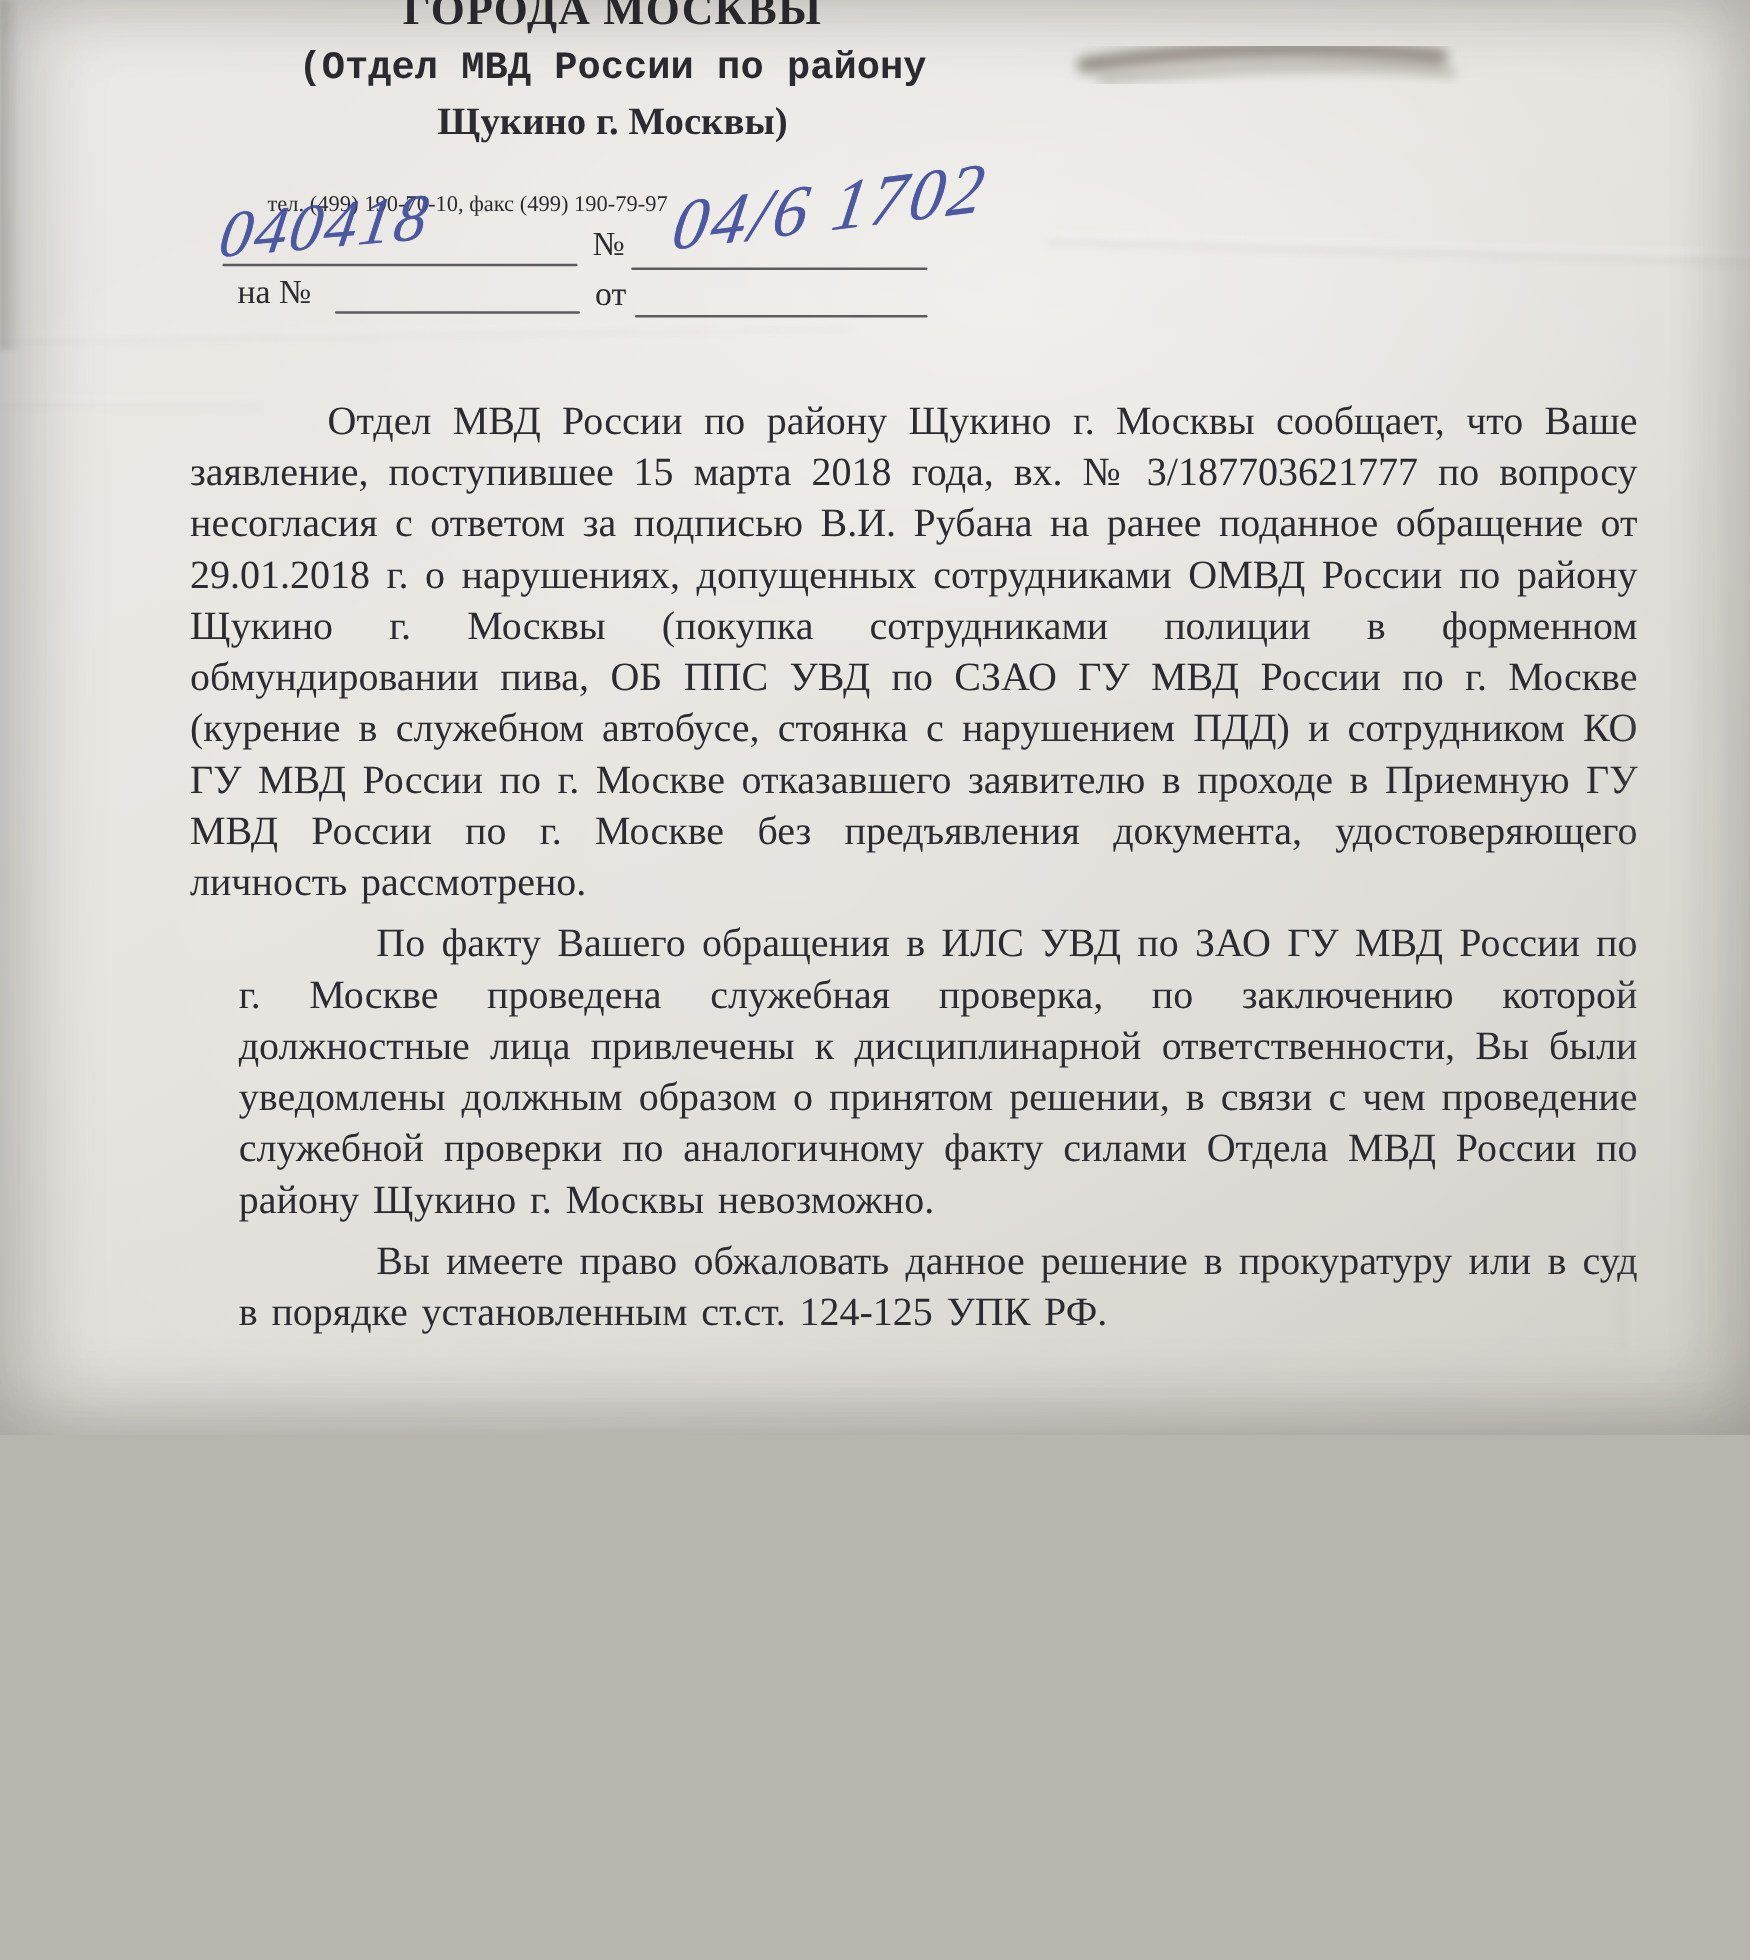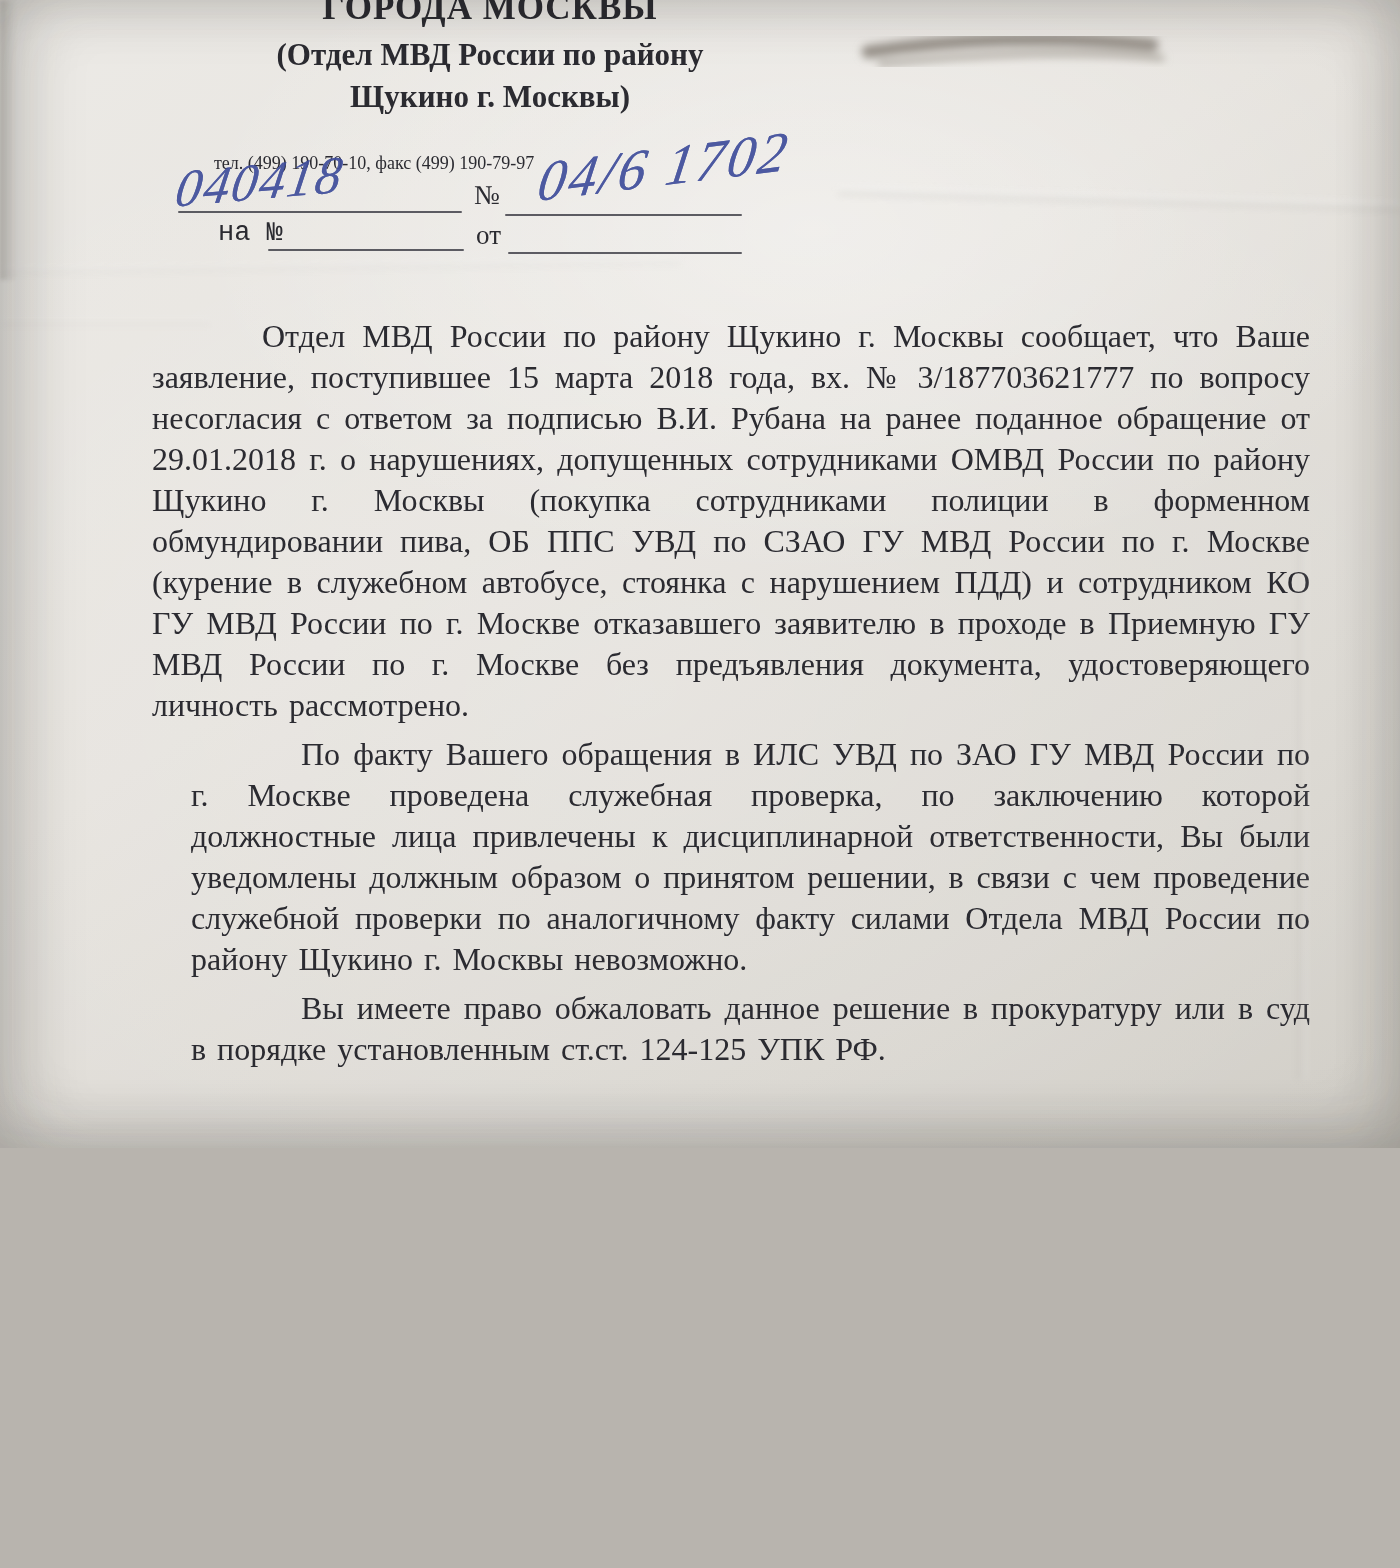--- a/index.html
+++ b/index.html
@@ -25,33 +25,33 @@
     box-shadow:
       inset 0 0 70px rgba(40,38,34,.14),
       inset 34px 0 60px rgba(40,38,34,.10),
       inset -26px 0 50px rgba(40,38,34,.07),
       inset 0 -30px 60px rgba(40,38,34,.08);
   }
   .abs{position:absolute;}
   
   .letterhead{left:210px;top:-16px;width:560px;text-align:center;font-weight:700;line-height:1.36;}
   .lh1{font-size:35px;letter-spacing:1px;}
-  .lh2{font-size:31px;margin-top:2px;}
+  .lh2{font-size:31px;margin-top:2px;font-family:Liberation Mono, monospace;}
   .lh3{font-size:31px;}
   .address{left:188px;top:122px;font-size:25px;white-space:nowrap;}
   .phone{left:214px;top:153px;font-size:18px;white-space:nowrap;}
   
   .blank{position:absolute;height:2px;background:#42424a;opacity:.85;border-radius:1px;}
   .u1a{left:178px;top:211px;width:284px;}
   .u1b{left:505px;top:214px;width:237px;}
   .u2a{left:268px;top:249px;width:196px;}
   .u2b{left:508px;top:252px;width:234px;}
   .form-label{position:absolute;font-size:27px;}
   .no-label{left:474px;top:180px;}
-  .onno-label{left:218px;top:218px;font-family:Liberation Mono, monospace;}
+  .onno-label{left:190px;top:218px;}
   .from-label{left:476px;top:220px;}
   .handwriting{
     position:absolute;color:var(--pen-blue);
     font-style:italic;font-weight:400;white-space:nowrap;
     text-shadow:0 0 .6px rgba(63,77,155,.8);
   }
   .hw-date{left:176px;top:152px;font-size:52px;transform:rotate(-5deg) skewX(-14deg);letter-spacing:2px;opacity:.92;}
   .hw-num{left:538px;top:134px;font-size:56px;transform:rotate(-7deg) skewX(-16deg);letter-spacing:3px;opacity:.92;}
   
   .body-text{left:152px;top:316px;width:1158px;font-size:32px;line-height:41px;text-align:justify;word-spacing:3px;}

